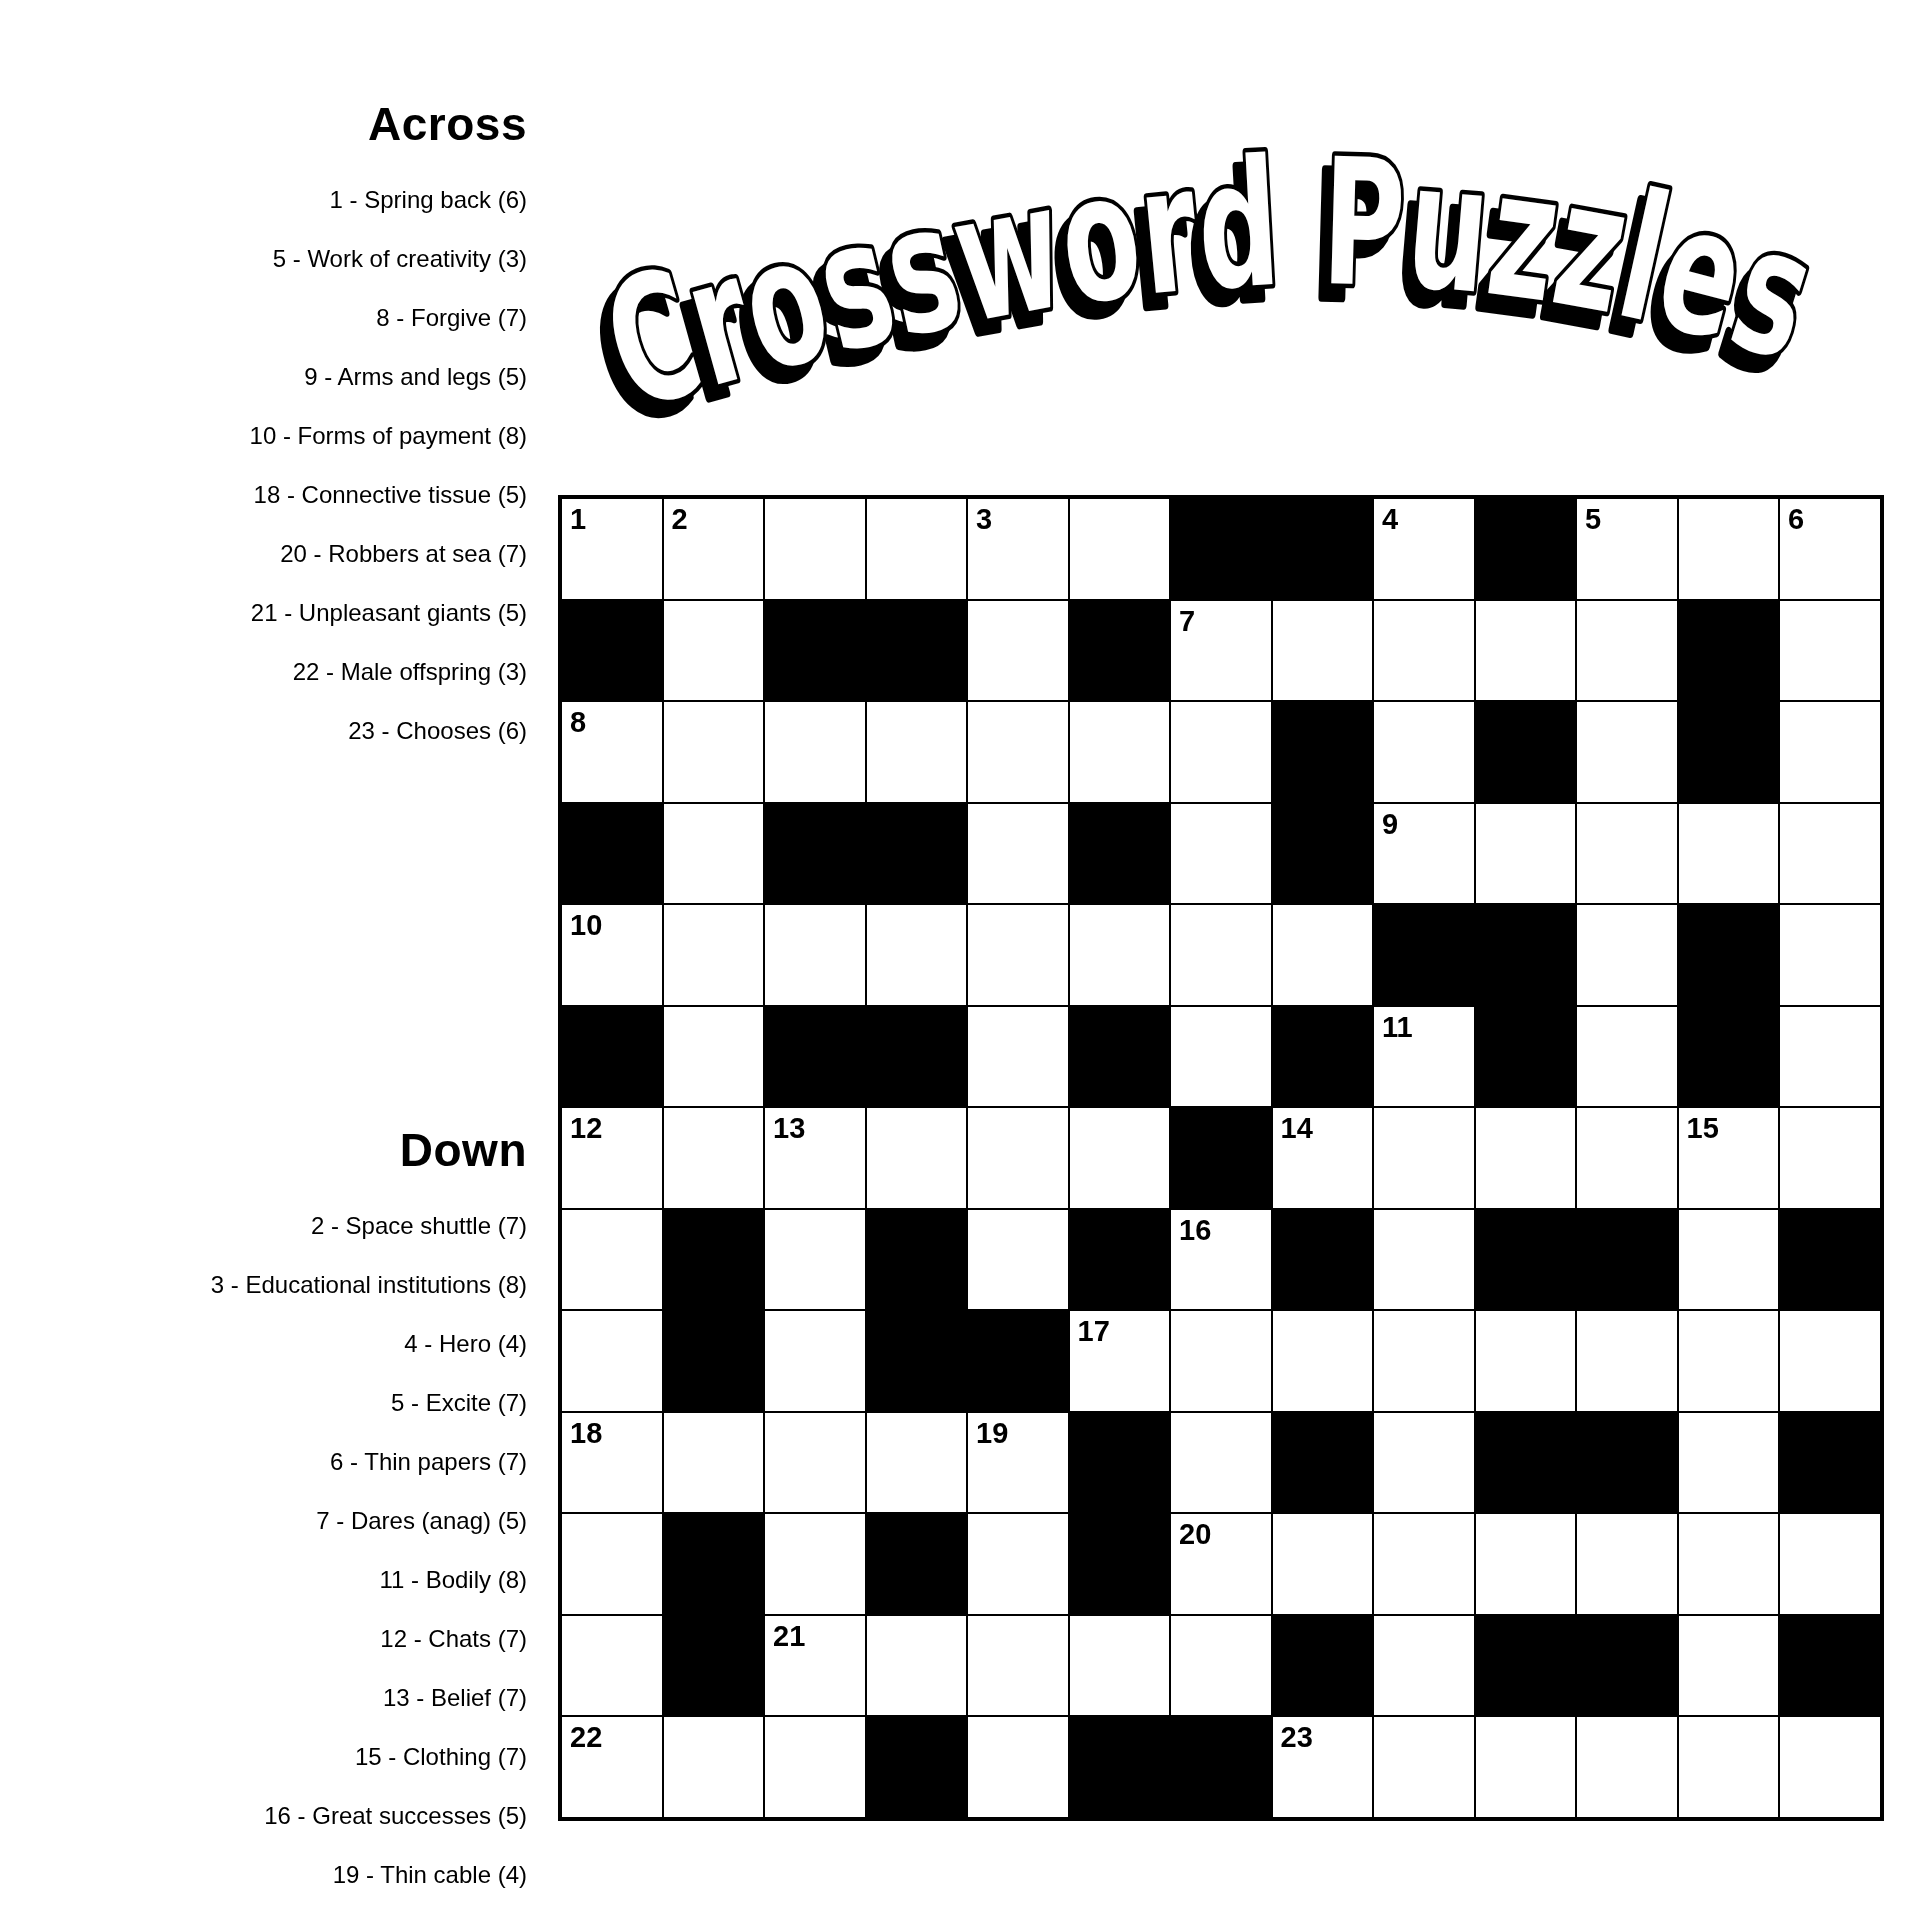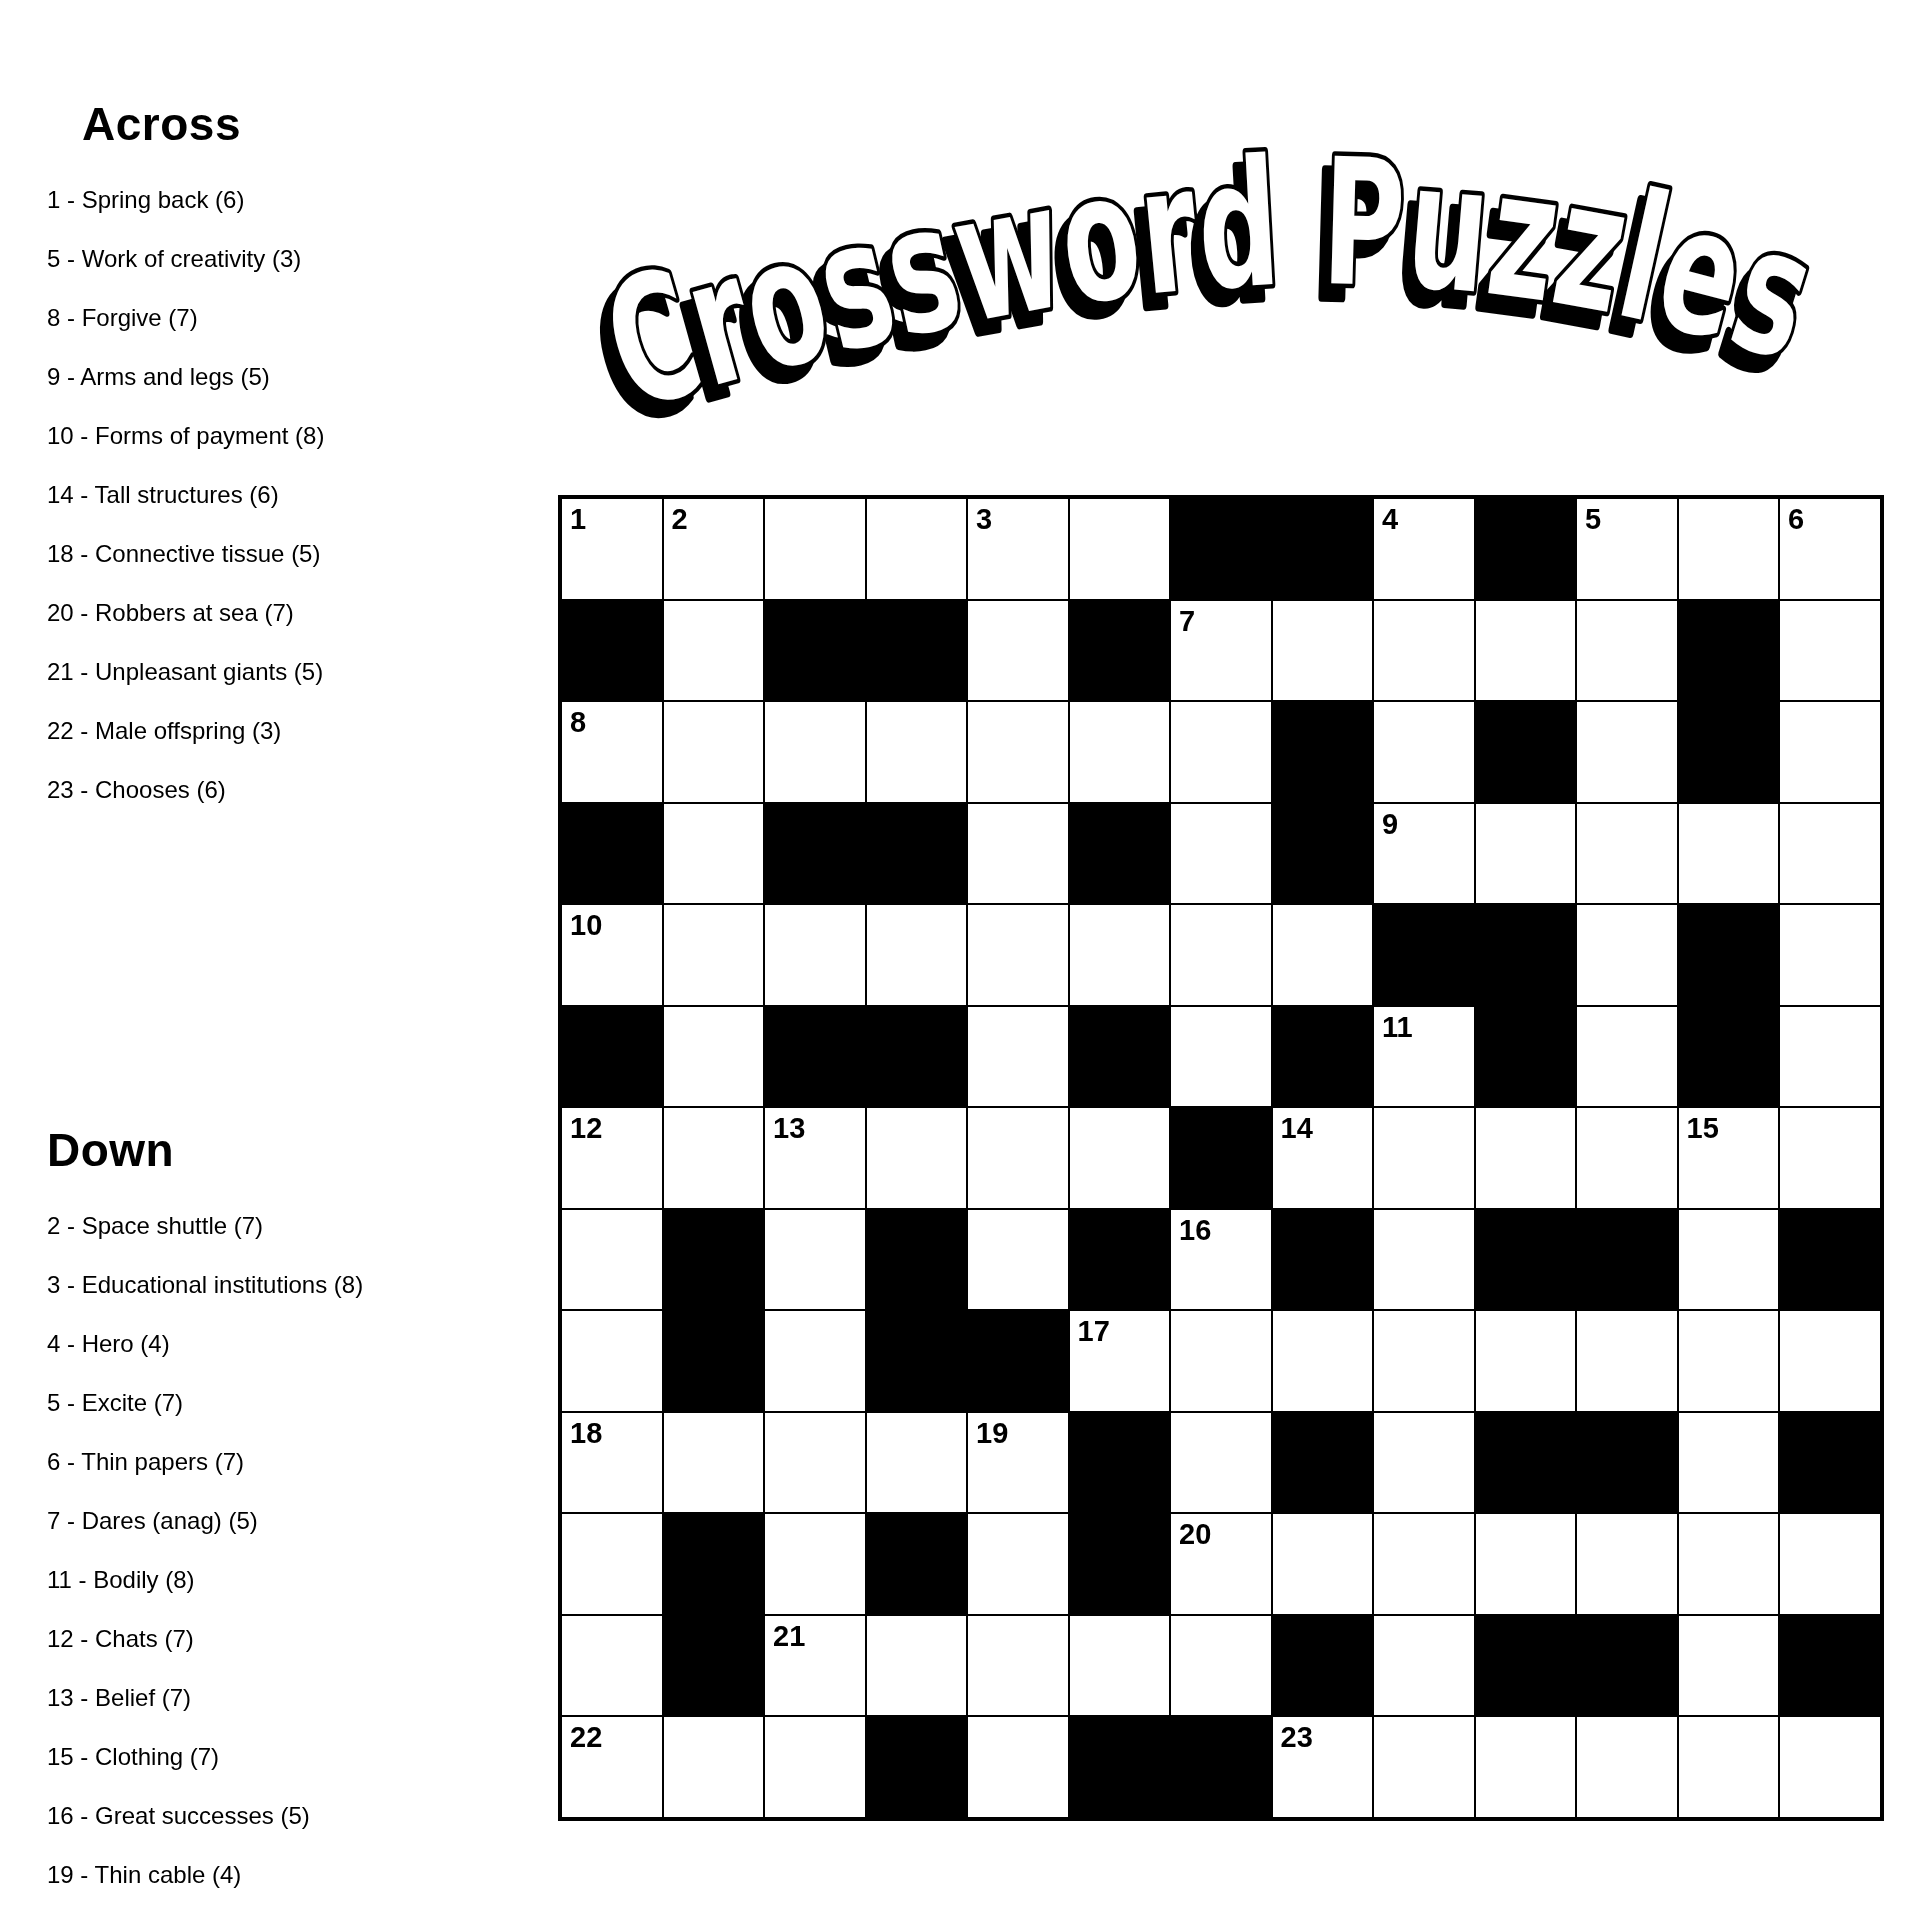--- a/index.html
+++ b/index.html
@@ -14,20 +14,21 @@
     font-family: "Liberation Sans", "DejaVu Sans", sans-serif;
     color: #000000;
     overflow: hidden;
   }
 
   
   .clue-block {
     position: absolute;
     left: 47px;
     width: 480px;
+    text-align: right;
   }
   #across-block { top: 98px; }
   #down-block   { top: 1124px; }
 
   .clue-heading {
     font-size: 46px;
     font-weight: bold;
     line-height: 52px;
     margin: 0 0 28px 0;
     letter-spacing: 0.5px;
@@ -104,21 +105,20 @@
 </svg>
 
 <div class="clue-block" id="across-block">
   <div class="clue-heading">Across</div>
   <div id="across-list">
       <div class="clue-item">1 - Spring back (6)</div>
       <div class="clue-item">5 - Work of creativity (3)</div>
       <div class="clue-item">8 - Forgive (7)</div>
       <div class="clue-item">9 - Arms and legs (5)</div>
       <div class="clue-item">10 - Forms of payment (8)</div>
-      <div class="clue-item">14 - Tall structures (6)</div>
       <div class="clue-item">18 - Connective tissue (5)</div>
       <div class="clue-item">20 - Robbers at sea (7)</div>
       <div class="clue-item">21 - Unpleasant giants (5)</div>
       <div class="clue-item">22 - Male offspring (3)</div>
       <div class="clue-item">23 - Chooses (6)</div>
     </div>
 </div>
 
 <div class="clue-block" id="down-block">
   <div class="clue-heading">Down</div>

